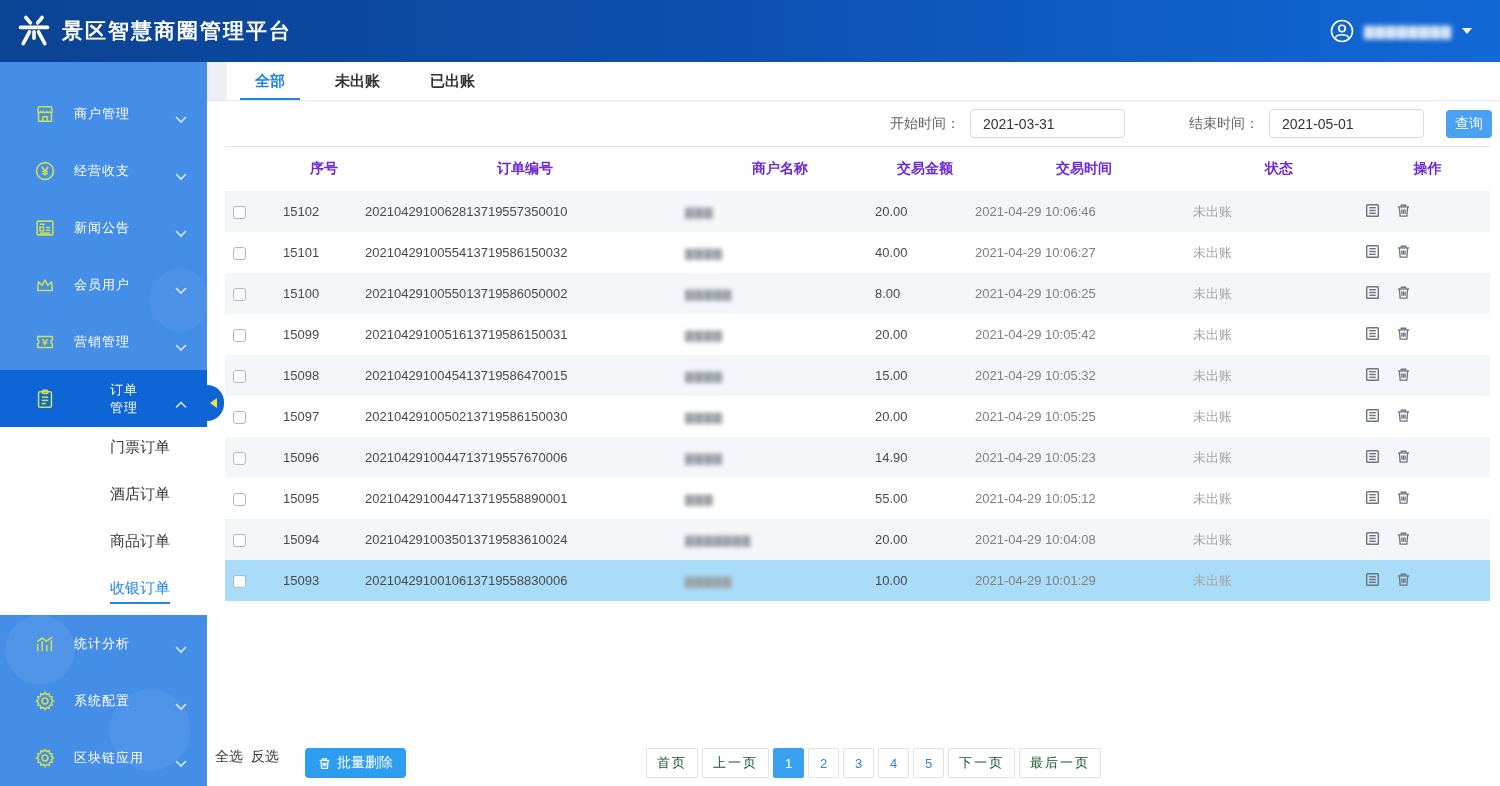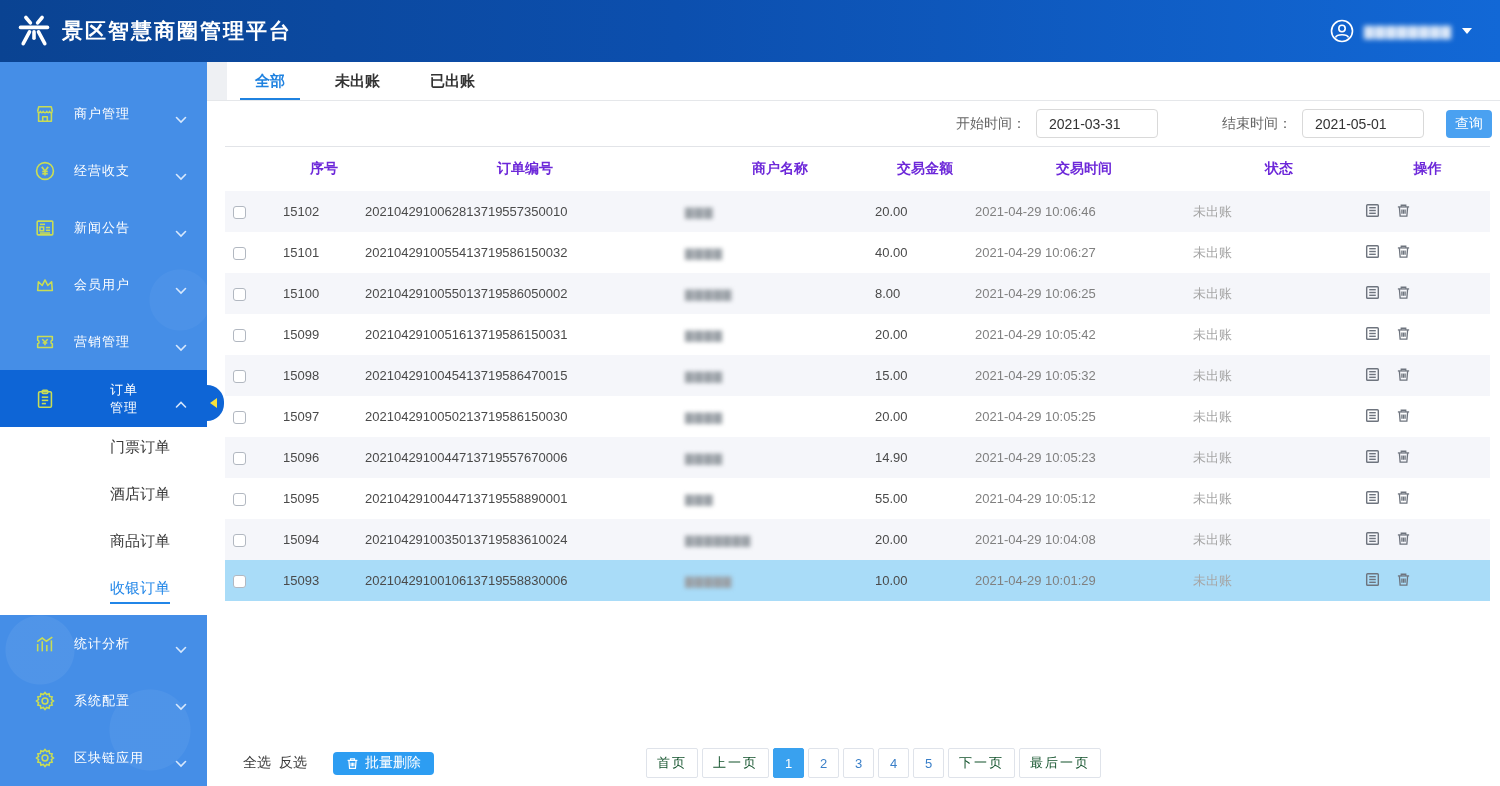--- a/index.html
+++ b/index.html
@@ -59,21 +59,21 @@
 
   .tabbar { height:39px; border-bottom:1px solid #e5e7ea; display:flex; align-items:stretch; padding-left:48px; position:relative; background:#fff; }
   .tabbar-corner { position:absolute; left:0; top:0; width:20px; height:38px; background:#eef0f3; }
   .tab { display:flex; align-items:center; font-size:15px; font-weight:bold; color:#333; margin-right:50px; cursor:pointer; position:relative; }
   .tab.active { color:#1f82e0; }
   .tab.active::after { content:''; position:absolute; left:-15px; right:-15px; bottom:0; height:2px; background:#1f82e0; }
 
   .filterbar { height:45px; display:flex; align-items:center; justify-content:flex-end; padding-right:8px; background:#fff; }
   .filter-label { font-size:14px; color:#666; }
   .date-input {
-    width:122px; height:29px; border:1px solid #d9d9d9; border-radius:4px;
+    width:155px; height:29px; border:1px solid #d9d9d9; border-radius:4px;
     font-size:14px; color:#333; padding:0 12px; margin-left:10px; outline:none;
     font-family:"Liberation Sans","DejaVu Sans",sans-serif;
   }
   .gap-lg { margin-left:64px; }
   .search-btn {
     margin-left:22px; width:46px; height:28px; background:#4aa1f1; color:#fff;
     border:none; border-radius:4px; font-size:14px; cursor:pointer;
     font-family:"Liberation Sans","DejaVu Sans",sans-serif;
   }
 
@@ -87,25 +87,25 @@
   .cell-check { padding-left:8px; }
   .checkbox { display:inline-block; width:13px; height:13px; border:1px solid #b2b8c1; border-radius:3px; background:#fff; cursor:pointer; vertical-align:middle; }
   .merchant-masked { display:inline-block; color:#9aa0a6; filter:blur(2.2px); font-size:11px; letter-spacing:1px; }
   .cell-time { color:#808080; }
   .cell-status { color:#a6a6a6; }
   .op-icons { display:flex; align-items:center; gap:16px; color:#6e747e; }
   .op-icons svg { width:15px; height:15px; cursor:pointer; }
 
   
   .footer-bar { position:absolute; left:0; right:0; bottom:7px; height:32px; display:flex; align-items:center; justify-content:center; }
-  .bulk-group { position:absolute; left:36px; display:flex; align-items:center; }
+  .bulk-group { position:absolute; left:8px; display:flex; align-items:flex-start; }
   .bulk-link { font-size:14px; color:#3a3a3a; cursor:pointer; }
   .bulk-link + .bulk-link { margin-left:8px; }
   .batch-del-btn {
-    margin-left:26px; height:23px; padding:0 13px; background:#2d9df2; color:#fff;
+    margin-left:26px; height:30px; padding:0 13px; background:#2d9df2; color:#fff;
     border:none; border-radius:4px; font-size:14px; cursor:pointer;
     display:flex; align-items:center; gap:6px;
     font-family:"Liberation Sans","DejaVu Sans",sans-serif;
   }
   .batch-del-btn svg { width:13px; height:13px; }
   .pagination { display:flex; gap:4px; margin-left:40px; }
   .page-btn {
     min-width:31px; height:30px; padding:0 10px; border:1px solid #dfe3ea; border-radius:2px;
     background:#fff; font-size:13px; display:flex; align-items:center; justify-content:center;
     cursor:pointer; color:#14532d; letter-spacing:2px;

